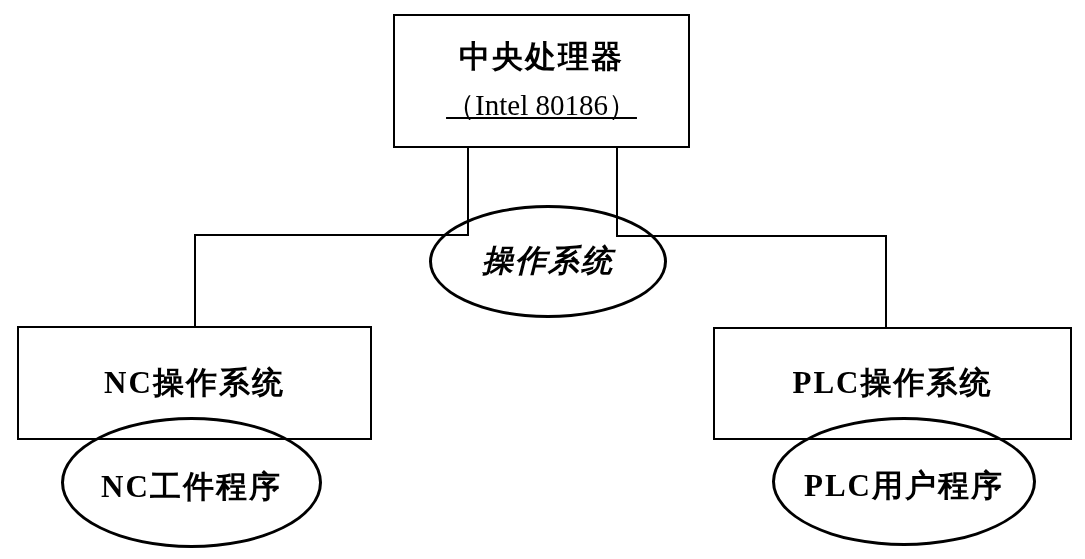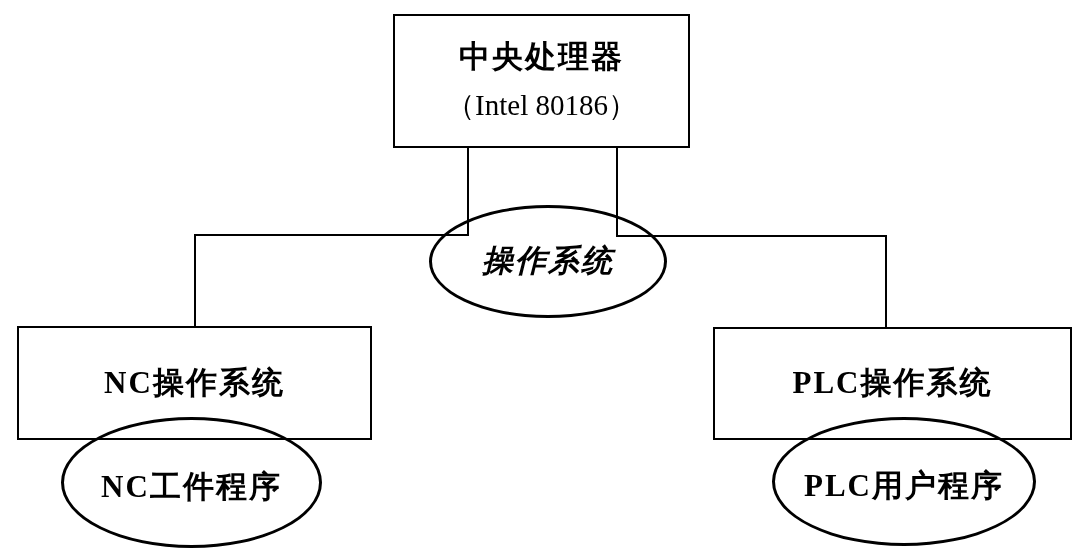--- a/index.html
+++ b/index.html
@@ -43,20 +43,21 @@
     line-height: 1.1;
     letter-spacing: 2px;
     white-space: nowrap;
   }
   .label-sub {
     font-weight: normal;
     font-size: 29px;
     line-height: 1.1;
     white-space: nowrap;
     margin-top: 16px;
+    text-decoration: underline;
   }
   
   #cpu-box            { left: 393px; top: 14px;  width: 297px; height: 134px; }
   #os-ellipse         { left: 429px; top: 205px; width: 238px; height: 113px; font-style: italic; }
   #nc-os-box          { left: 17px;  top: 326px; width: 355px; height: 114px; }
   #plc-os-box         { left: 713px; top: 327px; width: 359px; height: 113px; }
   #nc-program-ellipse { left: 61px;  top: 417px; width: 261px; height: 131px; }
   #plc-program-ellipse{ left: 772px; top: 417px; width: 264px; height: 129px; font-family: Liberation Serif, serif; }
   
   #conn-cpu-left-v  { left: 467px; top: 147px; width: 2px;   height: 89px; }

